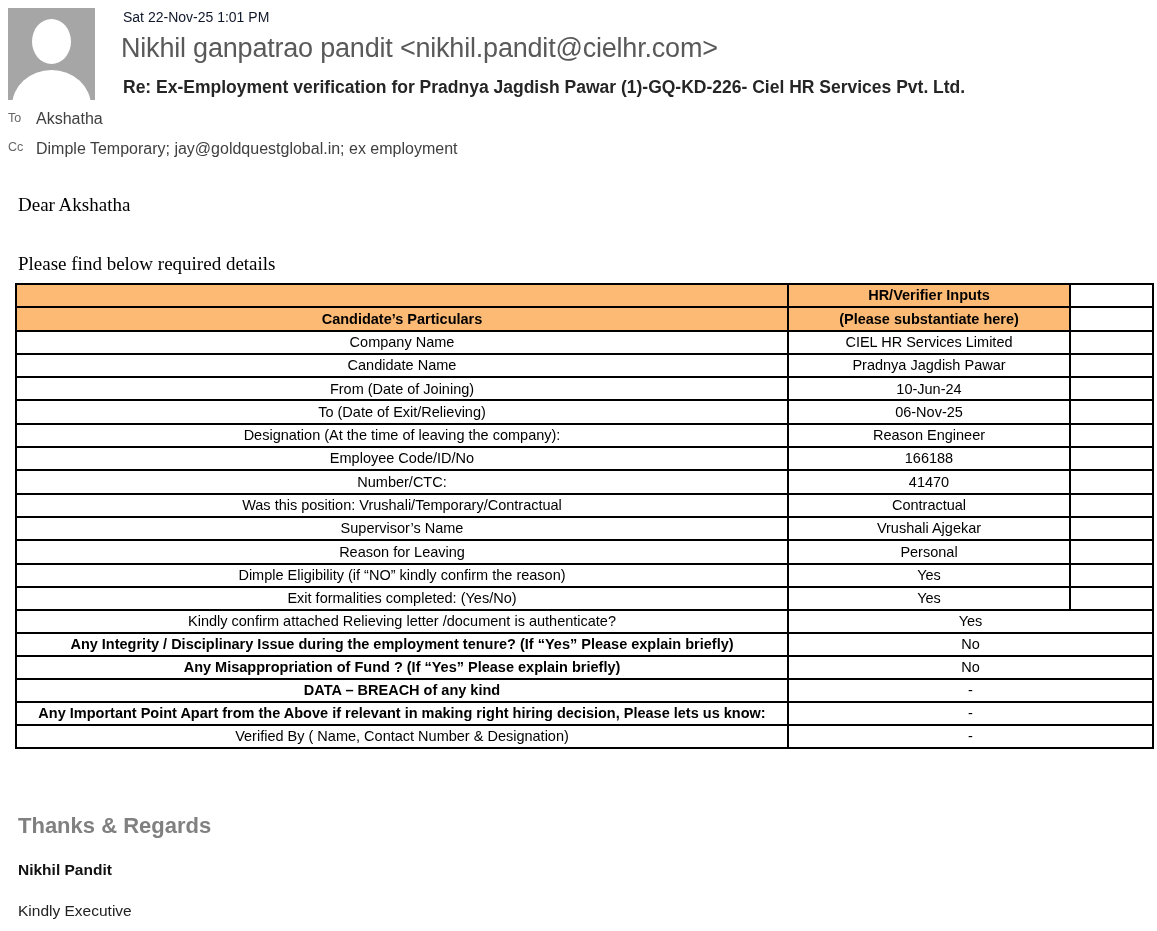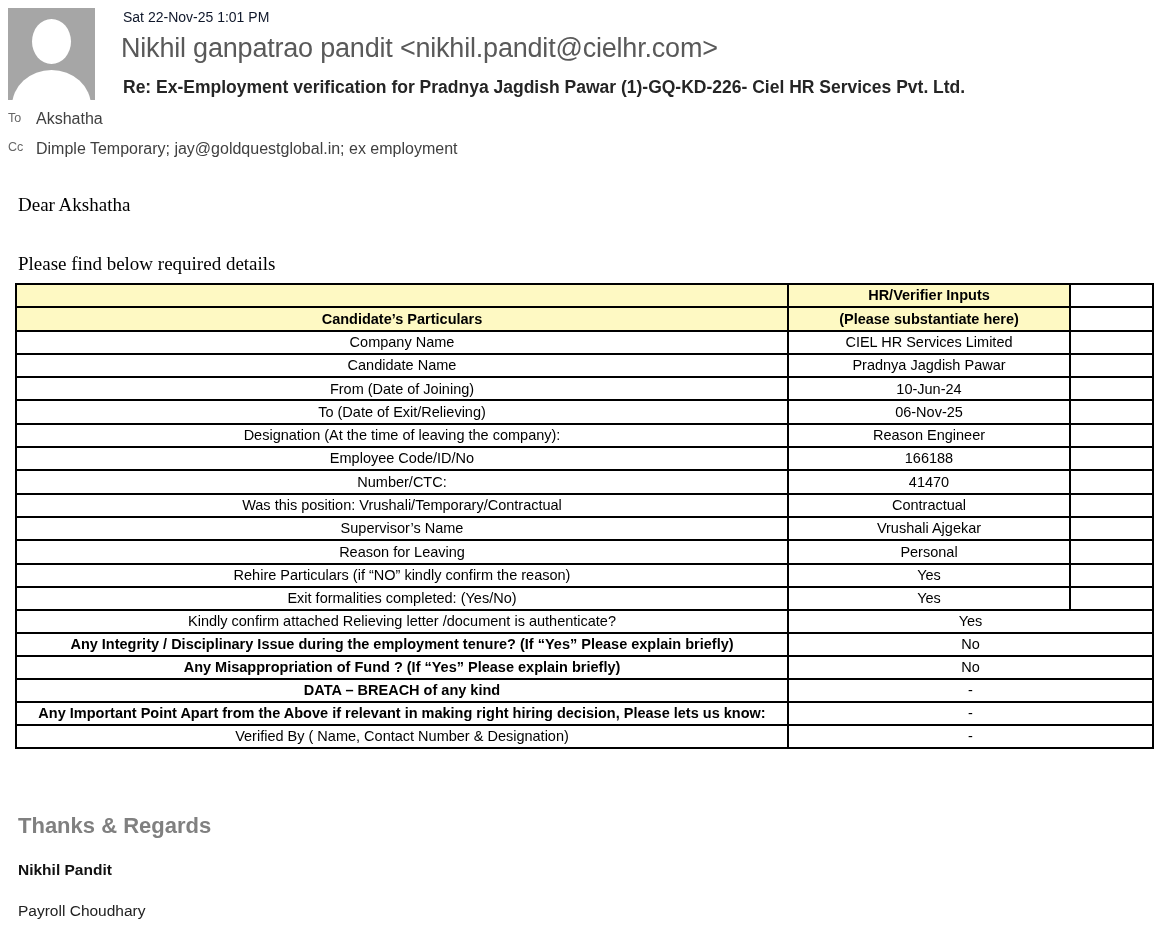--- a/index.html
+++ b/index.html
@@ -63,21 +63,21 @@
     font-family:"Liberation Sans", sans-serif;
     font-size:14.5px; color:#000000;
   }
   table.verify td {
     border:2px solid #000000;
     text-align:center; vertical-align:middle;
     padding:0 3px; height:23.3px; line-height:1.15;
     overflow:hidden;
   }
   table.verify tr.span-row td { height:23px; }
-  td.hdr { background:#fef9c3; font-weight:bold; }
+  td.hdr { background:#fdba74; font-weight:bold; }
   td.bold { font-weight:bold; }
 
   
   .closing {
     position:absolute; left:18px; top:813px;
     font-size:22px; font-weight:bold; color:#808080;
   }
   .sig-name {
     position:absolute; left:18px; top:861px;
     font-size:15.5px; font-weight:bold; color:#111111;
@@ -168,21 +168,21 @@
         <td>Supervisor’s Name</td>
         <td>Vrushali Ajgekar</td>
         <td></td>
       </tr>
       <tr>
         <td>Reason for Leaving</td>
         <td>Personal</td>
         <td></td>
       </tr>
       <tr>
-        <td>Rehire Particulars (if “NO” kindly confirm the reason)</td>
+        <td>Dimple Eligibility (if “NO” kindly confirm the reason)</td>
         <td>Yes</td>
         <td></td>
       </tr>
       <tr>
         <td>Exit formalities completed: (Yes/No)</td>
         <td>Yes</td>
         <td></td>
       </tr>
       <tr class="span-row">
         <td>Kindly confirm attached Relieving letter /document is authenticate?</td>
@@ -206,13 +206,13 @@
       </tr>
       <tr class="span-row">
         <td>Verified By ( Name, Contact Number &amp; Designation)</td>
         <td colspan="2">-</td>
       </tr>
     </tbody>
 </table>
 
 <div class="closing">Thanks &amp; Regards</div>
 <div class="sig-name">Nikhil Pandit</div>
-<div class="sig-title">Payroll Choudhary</div>
+<div class="sig-title">Kindly Executive</div>
 
 </body></html>

